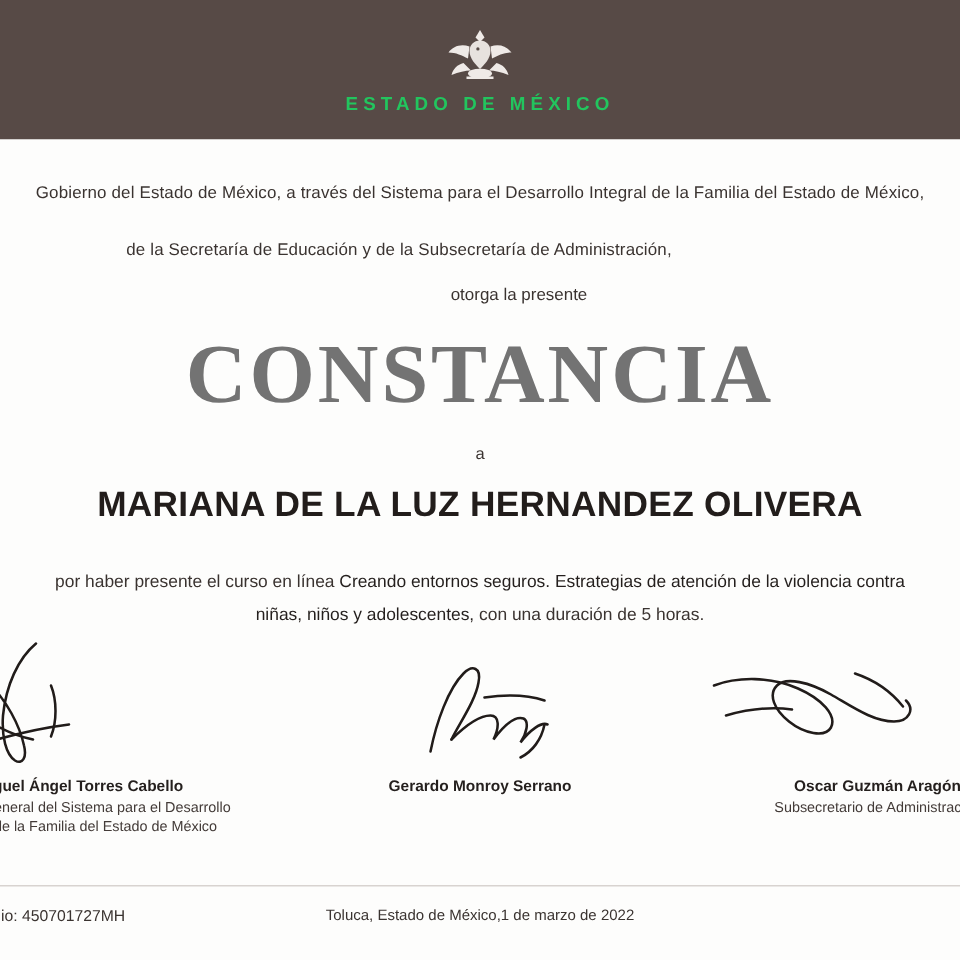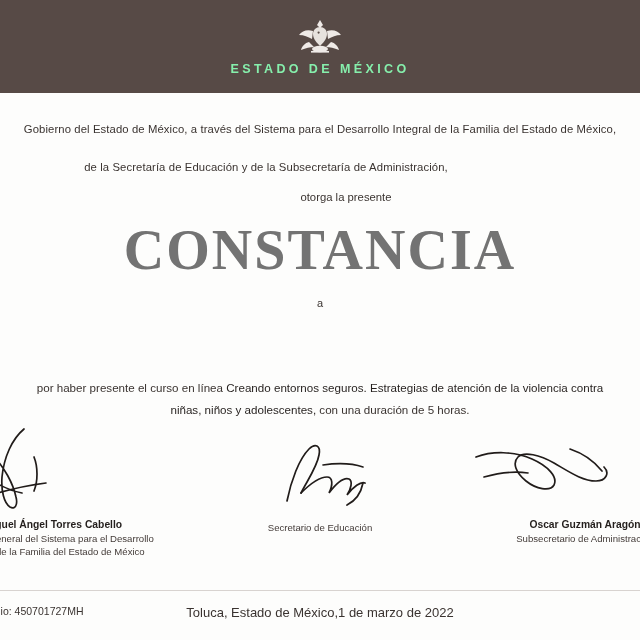--- a/index.html
+++ b/index.html
@@ -43,21 +43,21 @@
     height: 38px;
     position: relative;
   }
   .crest svg { display: block; }
 
   .header-title {
     margin-top: 6px;
     font-size: 12.5px;
     letter-spacing: 3.4px;
     font-weight: bold;
-    color: #86efac;
+    color: #22c55e;
     white-space: nowrap;
   }
 
   
   .body-wrap {
     position: absolute;
     top: 93px;
     left: 0;
     width: 640px;
     height: 547px;
@@ -206,21 +206,21 @@
     font-size: 10.5px;
     color: #3a3330;
     white-space: nowrap;
   }
   .place-date {
     position: absolute;
     top: 15px;
     left: 0;
     width: 640px;
     text-align: center;
-    font-size: 13px;
+    font-size: 10px;
     color: #3a3330;
     white-space: nowrap;
   }
 </style>
 </head>
 <body>
 
 <div id="certificate">
 
   <div class="header-band">
@@ -248,20 +248,21 @@
       <div class="line1">Gobierno del Estado de México, a través del Sistema para el Desarrollo Integral de la Familia del Estado de México,</div>
       <div class="line2">de la Secretaría de Educación y de la Subsecretaría de Administración,</div>
     </div>
 
     <div class="otorga">otorga la presente</div>
 
     <div class="constancia">CONSTANCIA</div>
 
     <div class="a-word">a</div>
 
+    <div class="recipient">MARIANA DE LA LUZ HERNANDEZ OLIVERA</div>
 
     <div class="reason">
       <span>por haber presente el curso en línea </span><b>Creando entornos seguros. Estrategias de atención de la violencia contra</b><br>
       <b>niñas, niños y adolescentes,</b><span> con una duración de 5 horas.</span>
     </div>
 
     <div class="signatures">
 
       <div class="sig-block sig-left">
         <div class="sig-art">
@@ -283,21 +284,21 @@
         <div class="sig-art">
           <svg width="230" height="96" viewBox="0 0 230 96" xmlns="http://www.w3.org/2000/svg">
             <g fill="none" stroke="#211c1a" stroke-width="1.7" stroke-linecap="round">
               <path d="M82 78 C86 58 94 36 104 26 C110 20 116 22 114 32 C112 44 102 58 96 70"></path>
               <path d="M96 70 C104 62 114 54 122 54 C128 54 128 62 124 70 C130 62 138 54 144 56 C148 58 146 66 142 72 C148 64 156 58 160 60"></path>
               <path d="M118 42 C132 40 146 40 158 44"></path>
               <path d="M158 60 C156 70 150 78 142 82"></path>
             </g>
           </svg>
         </div>
-        <div class="sig-role">Secretario de Educación</div>
+        <div class="sig-name">Gerardo Monroy Serrano</div>
       </div>
 
       <div class="sig-block sig-right">
         <div class="sig-art">
           <svg width="230" height="96" viewBox="0 0 230 96" xmlns="http://www.w3.org/2000/svg">
             <g fill="none" stroke="#211c1a" stroke-width="1.7" stroke-linecap="round">
               <path d="M6 34 C22 28 44 28 62 36 C78 43 88 54 84 62 C80 69 66 66 56 58 C46 50 42 40 48 34 C54 28 70 32 84 40 C98 48 112 58 126 58 C136 58 140 50 134 44"></path>
               <path d="M14 54 C28 50 44 48 58 50"></path>
               <path d="M100 26 C112 30 124 38 132 48"></path>
             </g>

